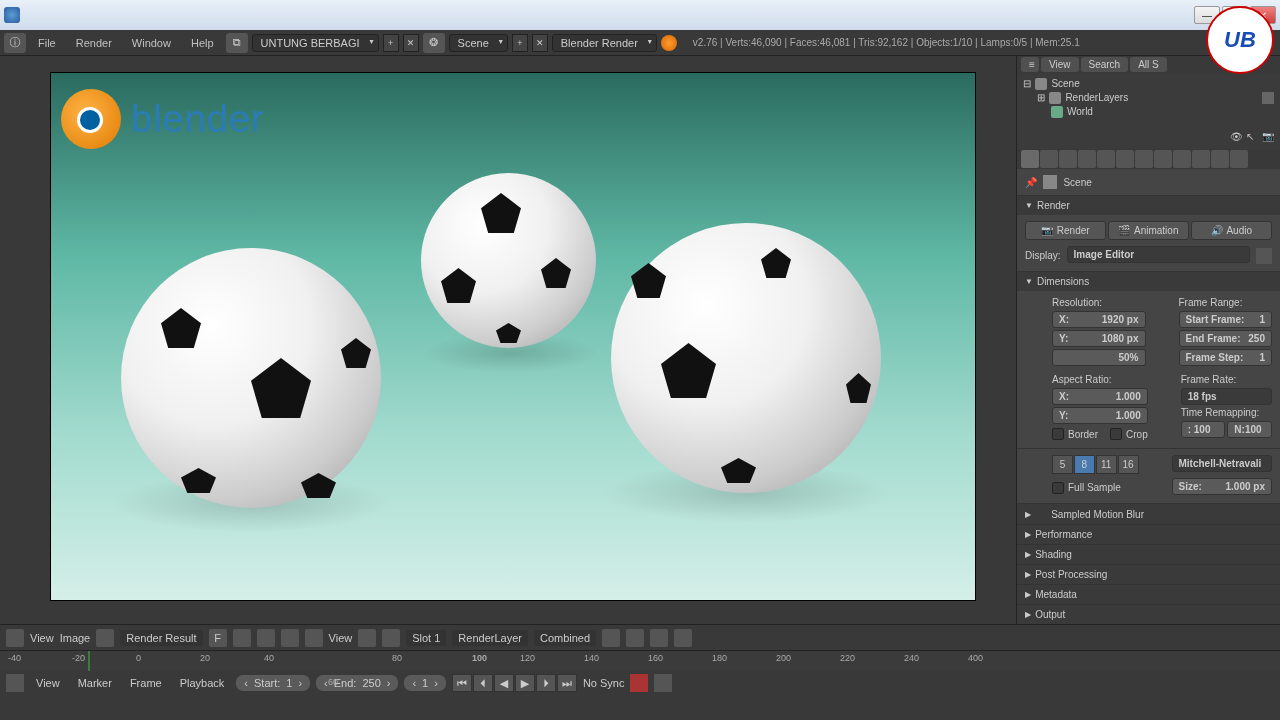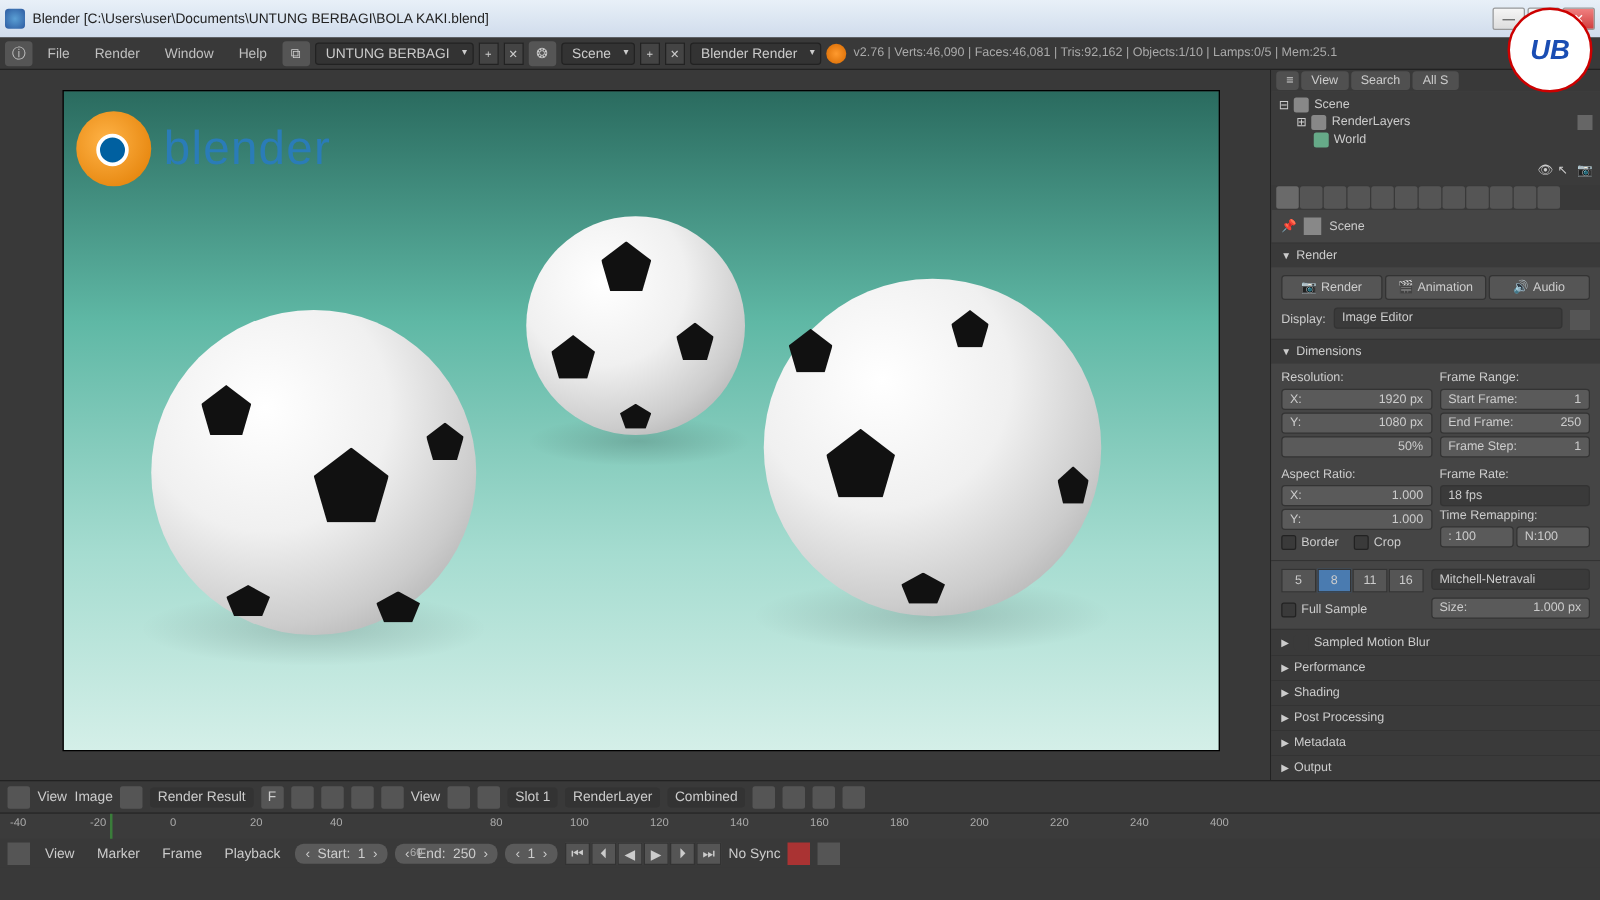--- a/index.html
+++ b/index.html
@@ -10,21 +10,21 @@
 .titlebar .winbtns { margin-left:auto; display:flex; gap:2px; }
 .titlebar .winbtns span { width:26px; height:18px; background:linear-gradient(#f5f5f5,#ddd); border:1px solid #999; border-radius:2px; display:flex; align-items:center; justify-content:center; font-size:10px; }
 .titlebar .winbtns .close { background:linear-gradient(#f08080,#d04040); color:#fff; }
 
 .menubar { height:26px; background:#393939; border-bottom:1px solid #222; display:flex; align-items:center; padding:0 4px; gap:4px; }
 .menubar .iconbtn { width:22px; height:20px; background:#555; border-radius:3px; display:flex; align-items:center; justify-content:center; }
 .menubar .menuitem { padding:0 8px; color:#c0c0c0; cursor:pointer; }
 .menubar .dropdown { background:#333; border:1px solid #222; padding:2px 18px 2px 8px; border-radius:3px; color:#ccc; position:relative; }
 .menubar .dropdown::after { content:'▾'; position:absolute; right:4px; font-size:8px; }
 .menubar .smbtn { width:16px; height:18px; background:#444; border:1px solid #222; display:flex; align-items:center; justify-content:center; font-size:9px; }
-.menubar .stats { color:#aaa; font-size:10px; margin-left:2px; }
+.menubar .stats { color:#aaa; font-size:10px; margin-left:12px; }
 
 .main { display:flex; height:568px; }
 .viewport { flex:1; background:#393939; position:relative; padding:6px 0 0 10px; }
 .viewport .status { color:#eee; font-size:11px; padding:4px 6px; }
 .viewport .render-canvas { margin:10px 40px 10px 40px; height:529px; background:linear-gradient(180deg,#2a6b5f 0%,#5fb8a5 35%,#a5dcd0 70%,#d4efe8 100%); position:relative; overflow:hidden; border:1px solid #000; }
 .viewport .logo { position:absolute; top:16px; left:10px; display:flex; align-items:center; z-index:5; }
 .viewport .logo .icon { width:60px; height:60px; background:radial-gradient(circle at 40% 40%,#ffb347,#e07b00); border-radius:50%; position:relative; }
 .viewport .logo .icon::after { content:''; position:absolute; top:18px; left:16px; width:20px; height:20px; background:#0060a0; border-radius:50%; border:3px solid #fff; }
 .viewport .logo .txt { color:#2a7cb8; font-size:38px; font-weight:500; margin-left:10px; letter-spacing:1px; }
 .ball { position:absolute; border-radius:50%; background:radial-gradient(circle at 35% 30%,#fff 0%,#f0f0f0 40%,#ccc 70%,#999 100%); }
@@ -47,24 +47,24 @@
 .propshdr span { width:18px; height:18px; background:#555; border-radius:2px; }
 .propshdr span.active { background:#6a6a6a; }
 .crumb { padding:6px 8px; display:flex; align-items:center; gap:6px; }
 .panel { border-top:1px solid #333; }
 .panel-hdr { background:#3a3a3a; padding:4px 8px; display:flex; align-items:center; gap:4px; cursor:pointer; }
 .panel-hdr::before { content:'▼'; font-size:8px; }
 .panel-hdr.collapsed::before { content:'▶'; }
 .panel-body { padding:6px 8px; background:#454545; }
 .btnrow { display:flex; gap:2px; }
 .pbtn { flex:1; background:#555; border:1px solid #333; border-radius:3px; padding:3px 4px; display:flex; align-items:center; justify-content:center; gap:3px; }
-.field { display:flex; background:#5a5a5a; border:1px solid #333; border-radius:3px; padding:2px 6px; justify-content:space-between; margin-bottom:2px; }
+.field { display:flex; background:#5a5a5a; border:1px solid #333; border-radius:3px; padding:2px 6px; justify-content:space-between; margin-bottom:2px;font-weight:bold; }
 .field.dark { background:#3a3a3a; }
 .twocol { display:flex; gap:6px; }
-.twocol > div { flex:1; }
+.twocol > div { flex:1;margin-left:27px; }
 .label { color:#ccc; margin-bottom:3px; display:block; }
 .aa-opts { display:flex; gap:1px; }
 .aa-opts span { flex:1; background:#555; padding:3px 0; text-align:center; border:1px solid #333; }
 .aa-opts span.sel { background:#4a7bb0; }
 .chk { display:flex; align-items:center; gap:4px; padding:2px 0; }
 .chk .box { width:12px; height:12px; background:#3a3a3a; border:1px solid #222; border-radius:2px; }
 
 .imgbar { height:26px; background:#393939; border-top:1px solid #222; display:flex; align-items:center; padding:0 6px; gap:6px; }
 .imgbar .drp { background:#333; padding:2px 6px; border-radius:3px; }
 .imgbar .ic { width:18px; height:18px; background:#555; border-radius:2px; }
@@ -80,21 +80,20 @@
 .tlbar .play span { width:20px; height:18px; background:#555; border:1px solid #333; display:flex; align-items:center; justify-content:center; }
 
 .ub-badge { position:absolute; top:6px; right:6px; width:68px; height:68px; background:#fff; border-radius:50%; border:2px solid #c00; display:flex; align-items:center; justify-content:center; z-index:50; }
 .ub-badge span { font-size:22px; font-weight:bold; font-style:italic; color:#1a4db3; }
 </style>
 </head>
 <body>
 
 <div class="titlebar">
   <span class="icon"></span>
-  <span>Blender [C:\Users\user\Documents\UNTUNG BERBAGI\BOLA KAKI.blend]</span>
   <div class="winbtns">
     <span>—</span>
     <span>▢</span>
     <span class="close">✕</span>
   </div>
 </div>
 
 <div class="menubar">
   <span class="iconbtn">ⓘ</span>
   <span class="menuitem">File</span>
@@ -366,21 +365,21 @@
 <div class="timeline">
   <div class="ruler">
     <div class="cursor"></div>
   <span class="tick" style="left: 8px;">-40</span>
       <span class="tick" style="left: 72px;">-20</span>
       <span class="tick" style="left: 136px;">0</span>
       <span class="tick" style="left: 200px;">20</span>
       <span class="tick" style="left: 264px;">40</span>
       <span class="tick" style="left: 328px; margin-top: 24px;">60</span>
       <span class="tick" style="left: 392px;">80</span>
-      <span class="tick" style="left: 456px;">100</span>
+      <span class="tick" style="left: 472px; font-weight: bold;">100</span>
       <span class="tick" style="left: 520px;">120</span>
       <span class="tick" style="left: 584px;">140</span>
       <span class="tick" style="left: 648px;">160</span>
       <span class="tick" style="left: 712px;">180</span>
       <span class="tick" style="left: 776px;">200</span>
       <span class="tick" style="left: 840px;">220</span>
       <span class="tick" style="left: 904px;">240</span>
       <span class="tick" style="left: 968px;">400</span>
     </div>
   <div class="tlbar">

